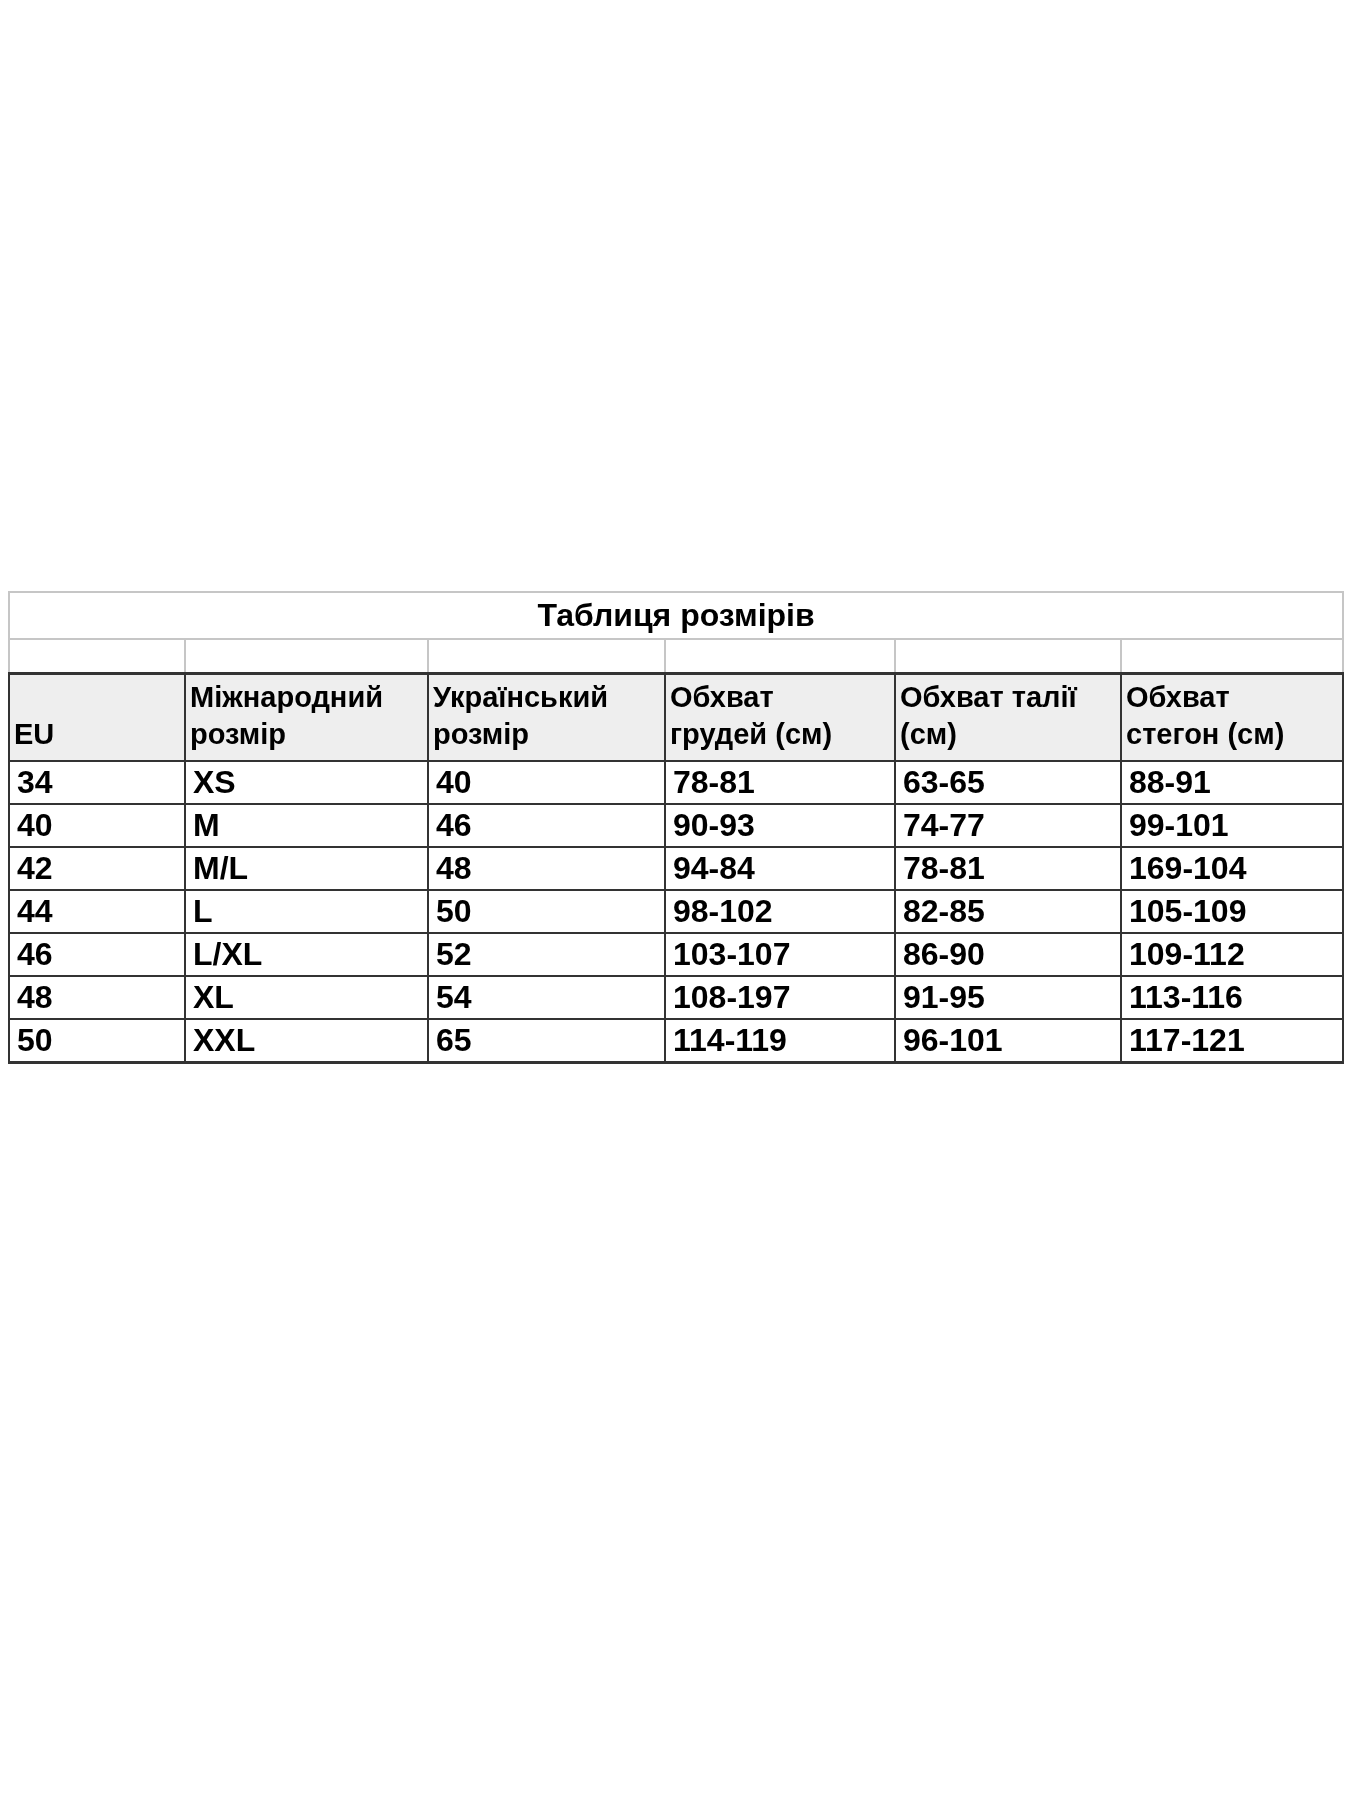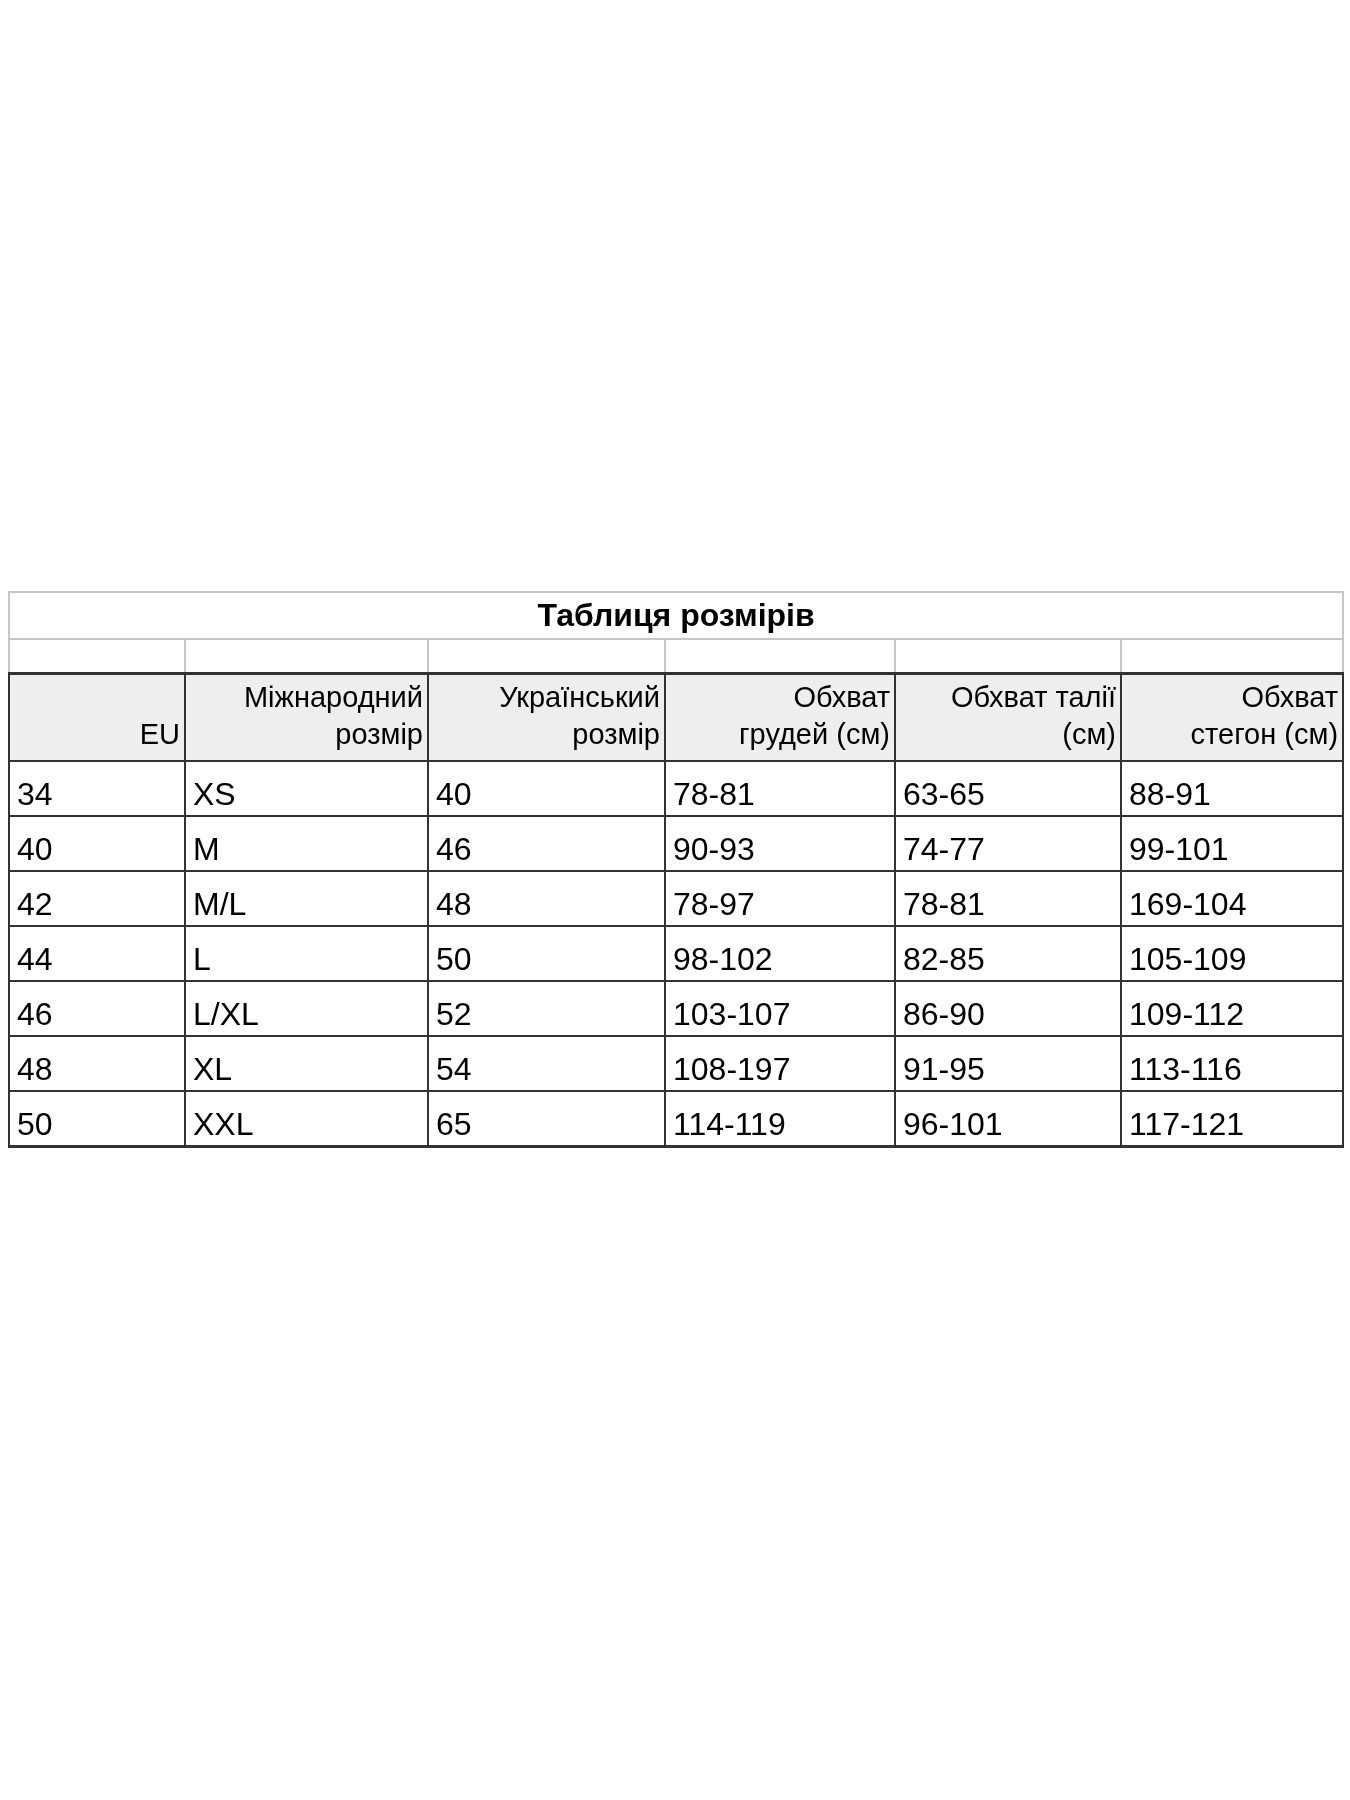--- a/index.html
+++ b/index.html
@@ -50,39 +50,40 @@
   tr.spacer-row td {
     border: 2px solid var(--border-light, #c6c6c6);
     height: 30px;
     background: #ffffff;
   }
   
   tr.header-row th {
     border: 2px solid var(--border-dark, #333333);
     border-top: 3px solid var(--border-dark, #333333);
     background: var(--header-bg, #eeeeee);
-    font-weight: normal;
+    font-weight: bold;
     font-size: 29px;
     line-height: 37px;
-    text-align: right;
+    text-align: left;
     vertical-align: bottom;
     white-space: pre-line;
     padding: 4px 4px 7px 4px;
   }
   
   tbody.data-body td {
     border: 2px solid var(--border-dark, #333333);
     height: 41px;
     font-size: 32px;
     text-align: left;
     vertical-align: middle;
-    padding: 12px 4px 0 7px;
+    padding: 0 4px 0 7px;
     background: #ffffff;
     overflow: hidden;
     white-space: nowrap;
+    font-weight: bold;
   }
   tbody.data-body tr:last-child td {
     border-bottom: 3px solid var(--border-dark, #333333);
   }
 </style>
 </head>
 <body>
 
 <div class="page">
   <div class="sheet">
@@ -135,21 +136,21 @@
             <td>M</td>
             <td>46</td>
             <td>90-93</td>
             <td>74-77</td>
             <td>99-101</td>
           </tr>
           <tr>
             <td>42</td>
             <td>M/L</td>
             <td>48</td>
-            <td>78-97</td>
+            <td>94-84</td>
             <td>78-81</td>
             <td>169-104</td>
           </tr>
           <tr>
             <td>44</td>
             <td>L</td>
             <td>50</td>
             <td>98-102</td>
             <td>82-85</td>
             <td>105-109</td>

